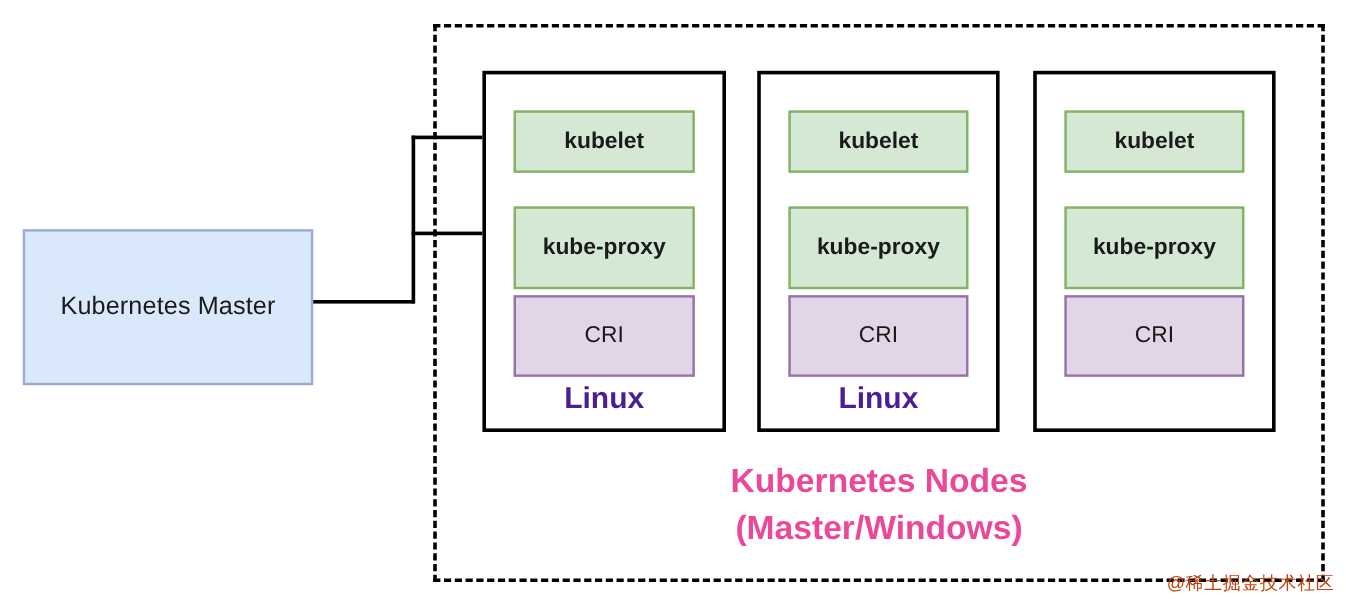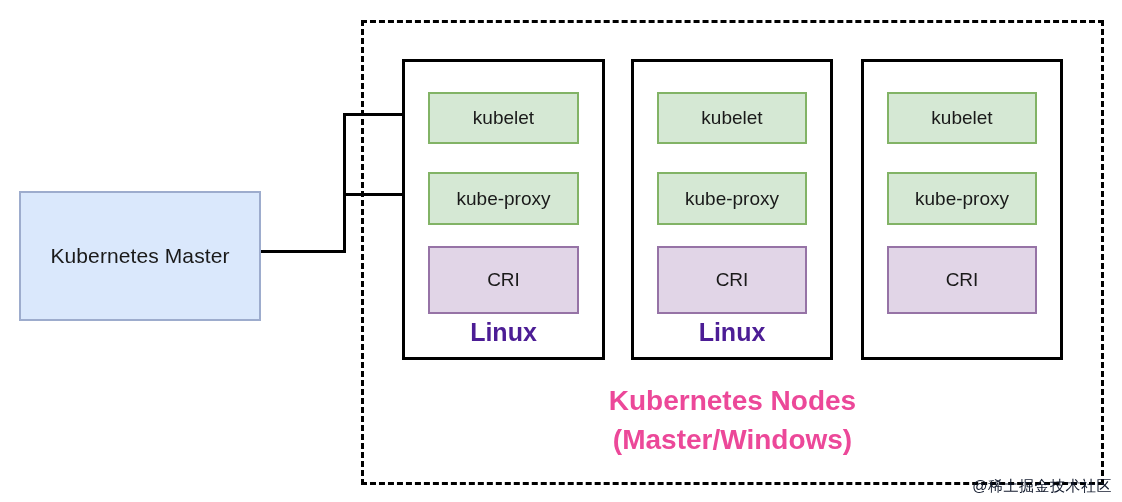--- a/index.html
+++ b/index.html
@@ -75,22 +75,22 @@
     color: #1a1a1a;
   }
   .component.green {
     background: #d5e8d4;
     border: 2px solid #82b366;
   }
   .component.purple {
     background: #e1d5e7;
     border: 2px solid #9673a6;
   }
-  .component.slot-0 { top: 30px; height: 52px; }
-  .component.slot-1 { top: 110px; height: 53px; }
+  .component.slot-0 { top: 30px; height: 52px; font-weight: bold; }
+  .component.slot-1 { top: 110px; height: 69px; font-weight: bold; }
   .component.slot-2 { top: 184px; height: 68px; }
 
   .node-os-label {
     position: absolute;
     left: 0;
     right: 0;
     top: 256px;
     text-align: center;
     font-size: 25px;
     font-weight: bold;
@@ -135,21 +135,21 @@
     line-height: 1.38;
   }
   .cluster-title .line2 { display: block; }
 
   
   .watermark {
     position: absolute;
     right: 10px;
     bottom: 6px;
     font-size: 15px;
-    color: #0f172a;
+    color: #c2410c;
     letter-spacing: 0.5px;
     white-space: nowrap;
     margin-top: 20px;
   }
 </style>
 </head>
 <body>
 
 <div id="canvas">
 

